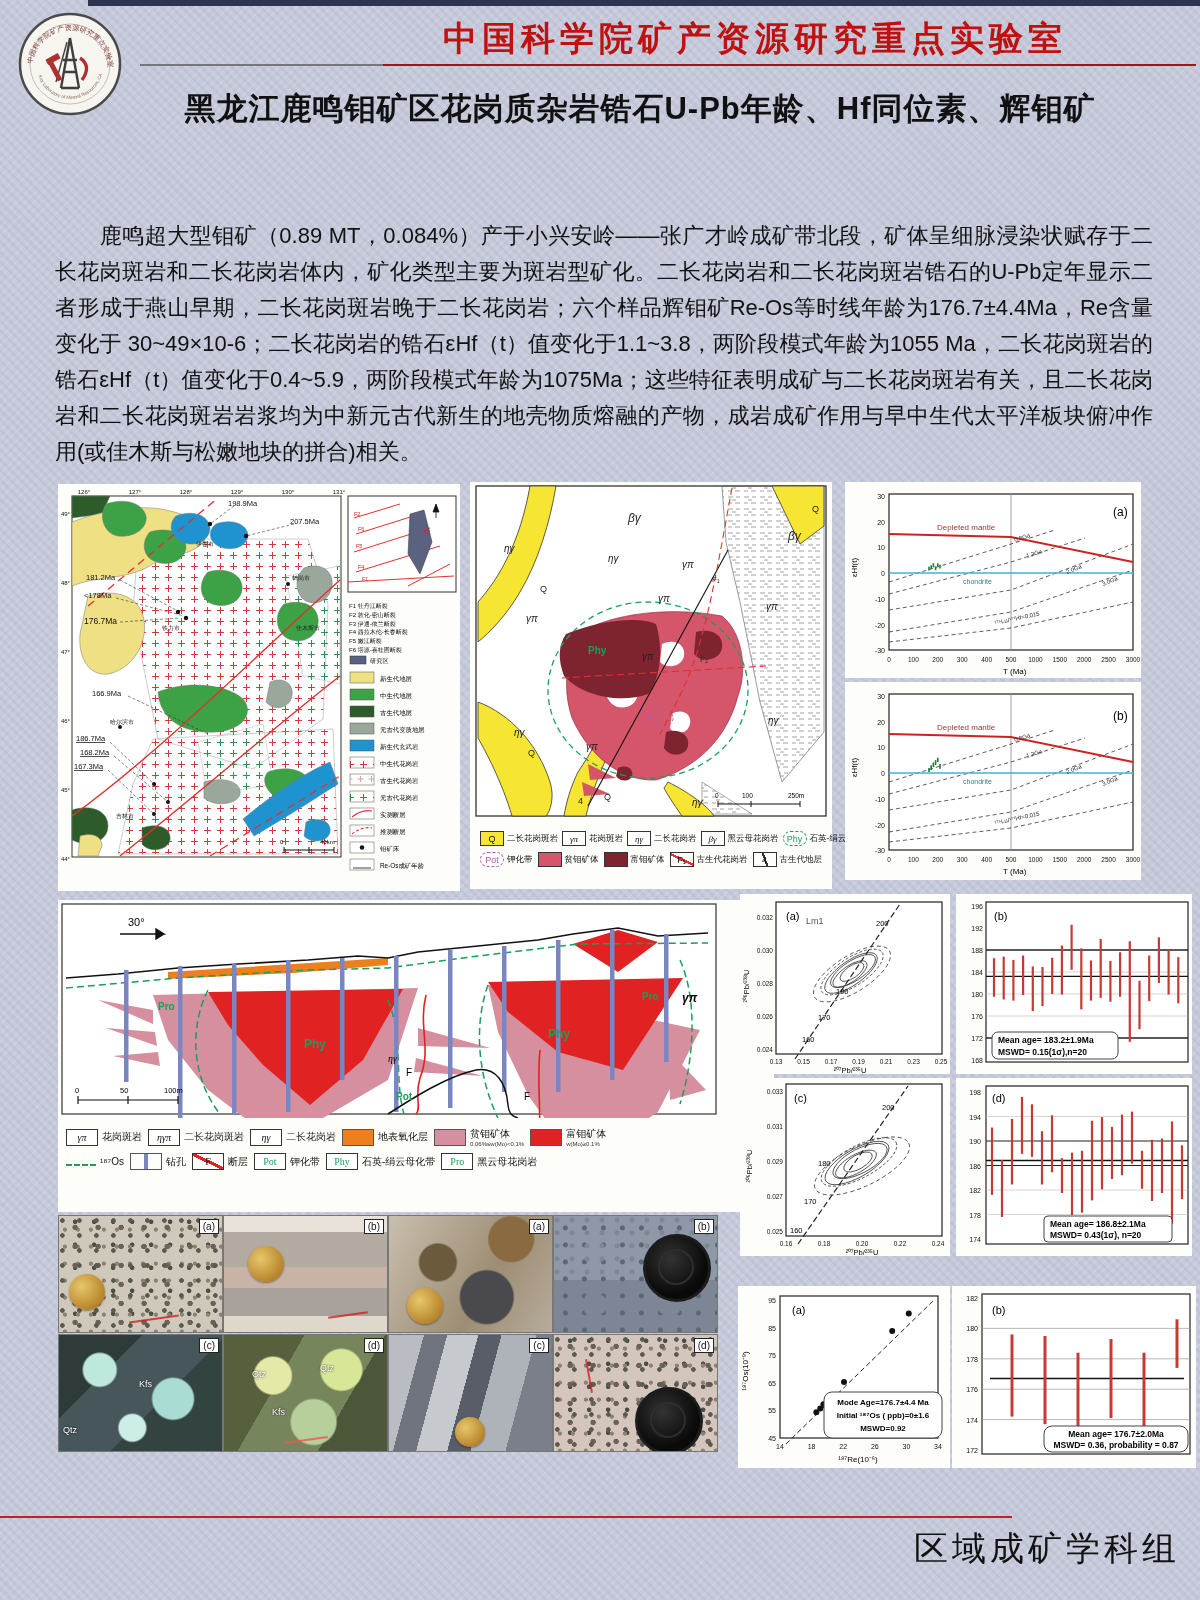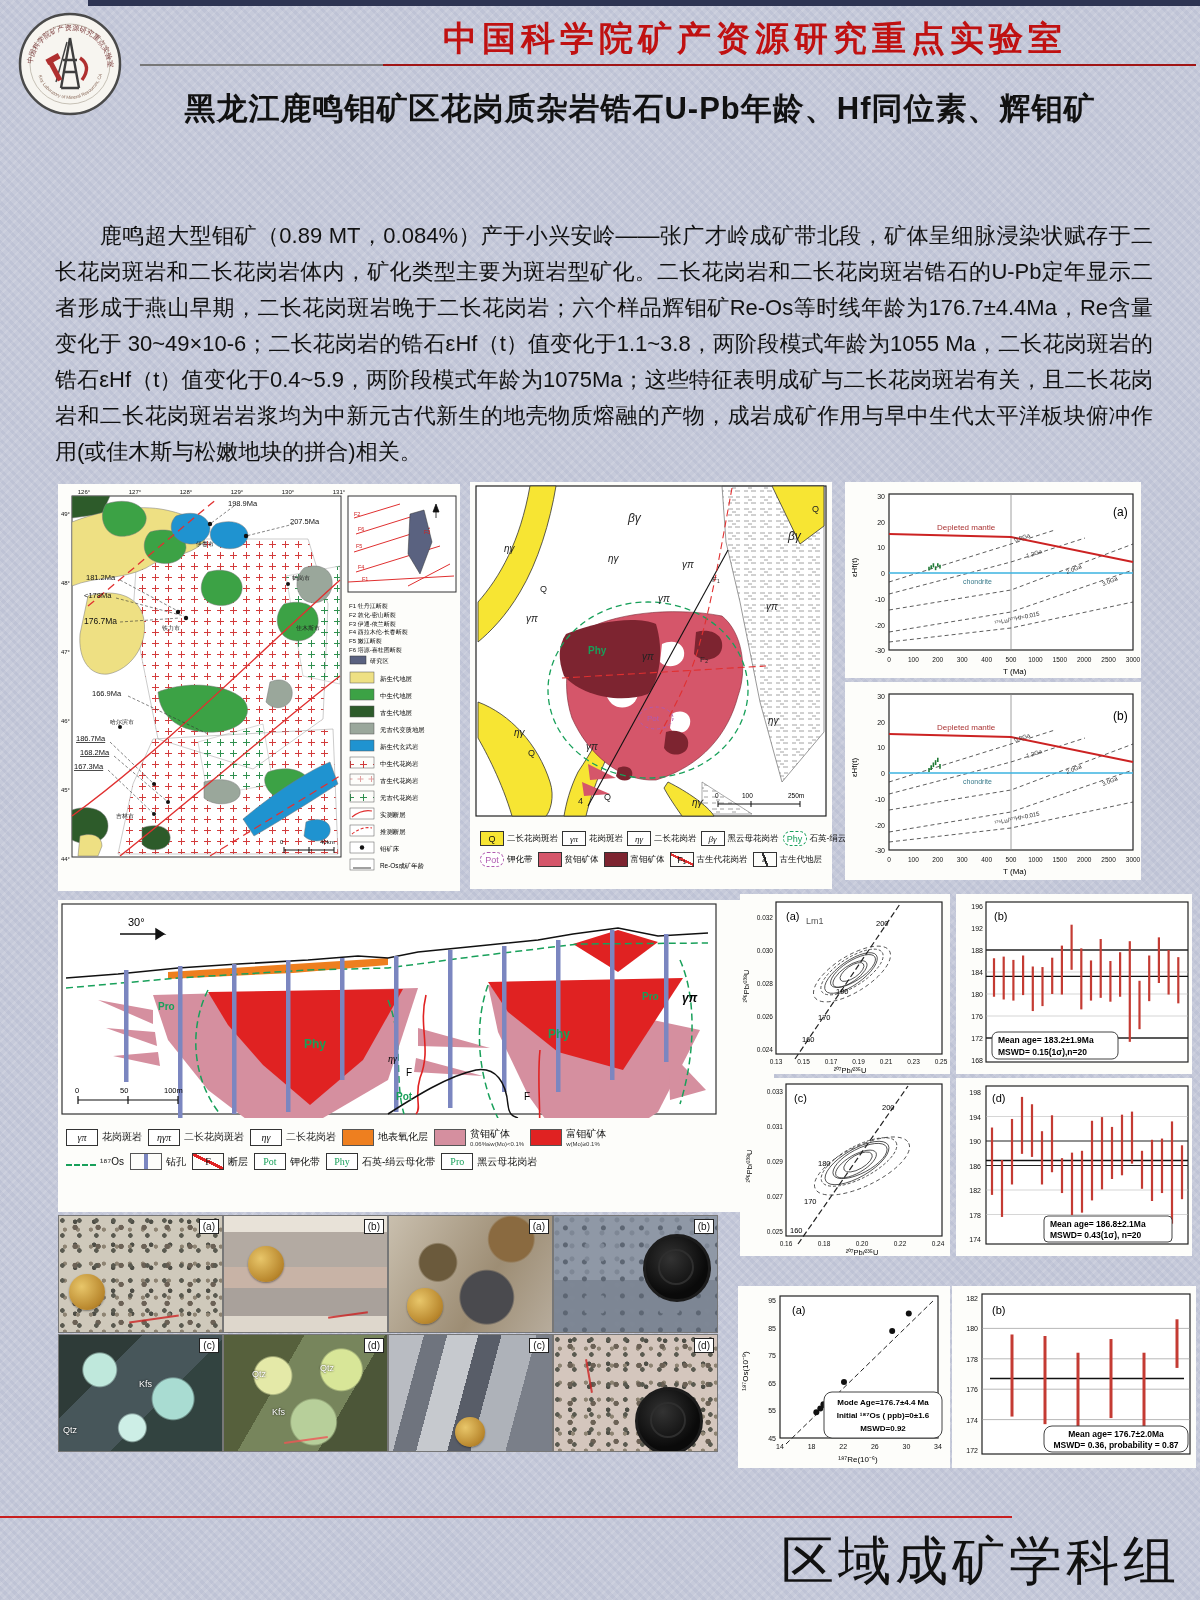--- a/index.html
+++ b/index.html
@@ -46,21 +46,21 @@
   .cap:after{content:"";position:absolute;left:12px;top:12px;width:32px;height:32px;border-radius:50%;border:2px solid #2e2e2e;}
   .mlab{position:absolute;font-size:9px;color:#fff;text-shadow:0 0 2px #000;}
   .redmark{position:absolute;height:2px;background:#c22;transform:rotate(-8deg);opacity:.8;}
   .g-speck{background-color:#cfc9bb;background-image:
     radial-gradient(circle at 20% 30%, #5a5a50 0 2px, transparent 2.6px),
     radial-gradient(circle at 70% 60%, #6b6155 0 2.4px, transparent 3px),
     radial-gradient(circle at 45% 80%, #8d8372 0 1.8px, transparent 2.4px),
     radial-gradient(circle at 85% 25%, #4e4e46 0 2px, transparent 2.6px);
     background-size:17px 15px,23px 19px,13px 17px,19px 23px;}
   #footer-line{left:0;top:1516px;width:1012px;height:2px;background:#c81f1f;}
-  #footer-text{left:620px;top:1526px;width:560px;text-align:right;font-size:53px;
+  #footer-text{left:620px;top:1526px;width:560px;text-align:right;font-size:34px;
     font-family:"Liberation Serif",serif;letter-spacing:4px;}
 </style>
 </head>
 <body>
 
 <div id="page">
   <div class="abs" id="top-strip"></div>
 
   <div class="abs" style="left:18px;top:12px;width:104px;height:104px;">
     <svg viewBox="0 0 104 104" width="104" height="104">

